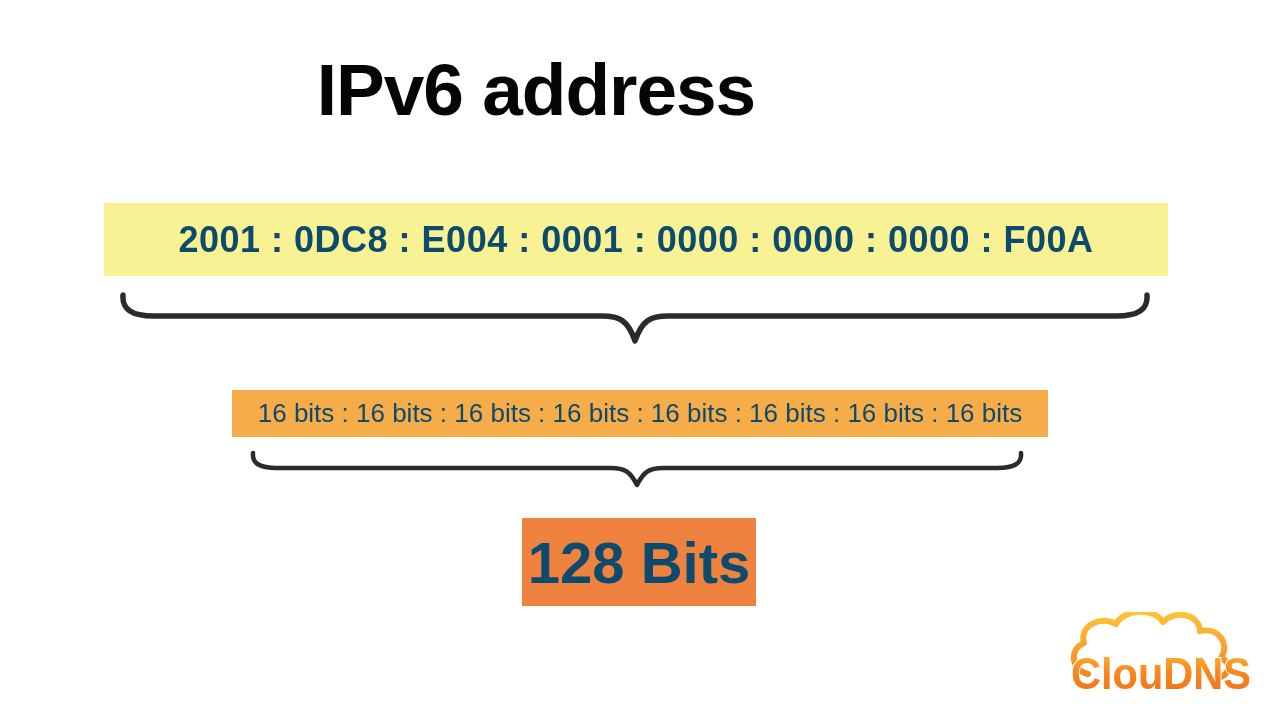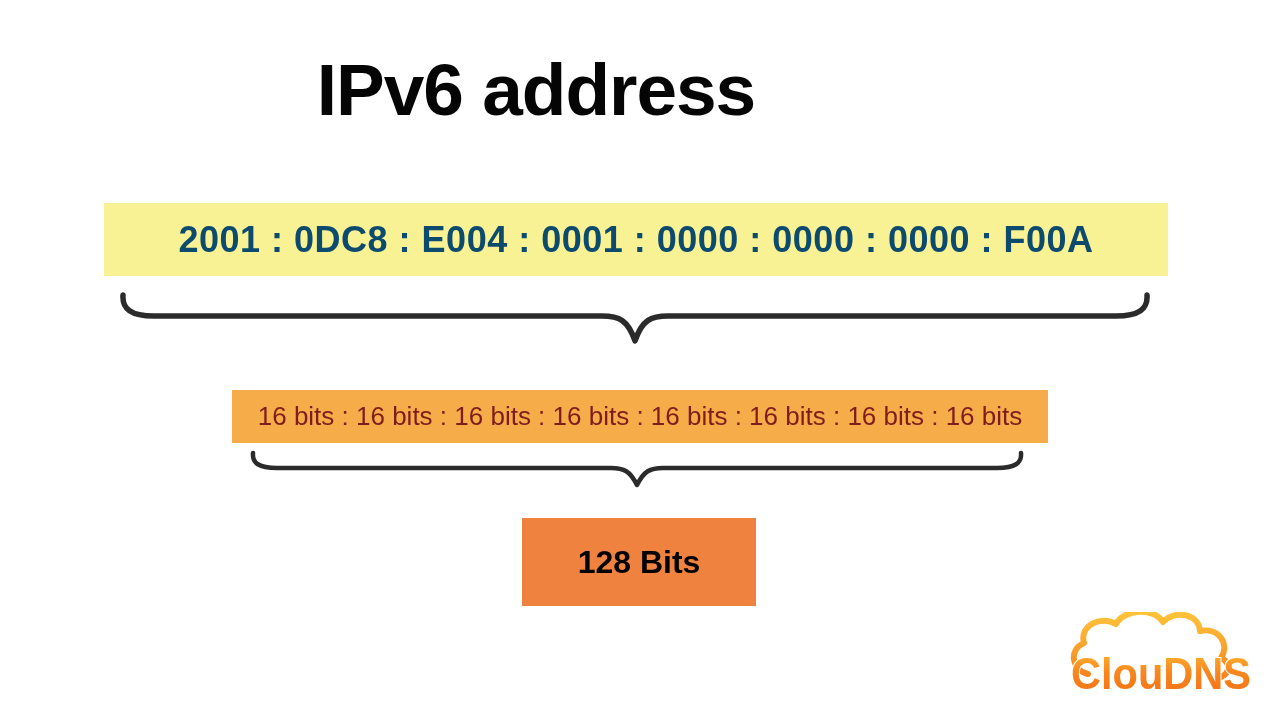--- a/index.html
+++ b/index.html
@@ -43,43 +43,43 @@
     position: absolute;
     display: block;
   }
   .brace-1 { left: 106px; top: 291px; width: 1058px; height: 58px; }
   .brace-2 { left: 240px; top: 449px; width: 794px; height: 40px; }
   .bits-bar {
     position: absolute;
     left: 232px;
     top: 390px;
     width: 816px;
-    height: 53px;
+    height: 47px;
     background: #F6AC48;
     display: flex;
     align-items: center;
     justify-content: center;
     font-size: 26px;
     font-weight: normal;
-    color: #7f1d1d;
+    color: #0c4a6e;
     white-space: nowrap;
   }
   .total-box {
     position: absolute;
     left: 522px;
     top: 518px;
     width: 234px;
     height: 88px;
     background: #F0823F;
     display: flex;
     align-items: center;
     justify-content: center;
-    font-size: 32px;
+    font-size: 58px;
     font-weight: bold;
-    color: #000000;
+    color: #0c4a6e;
     white-space: nowrap;
   }
   .logo {
     position: absolute;
     left: 1062px;
     top: 612px;
     width: 198px;
     height: 90px;
   }
   .logo svg { display: block; width: 100%; height: 100%; }

